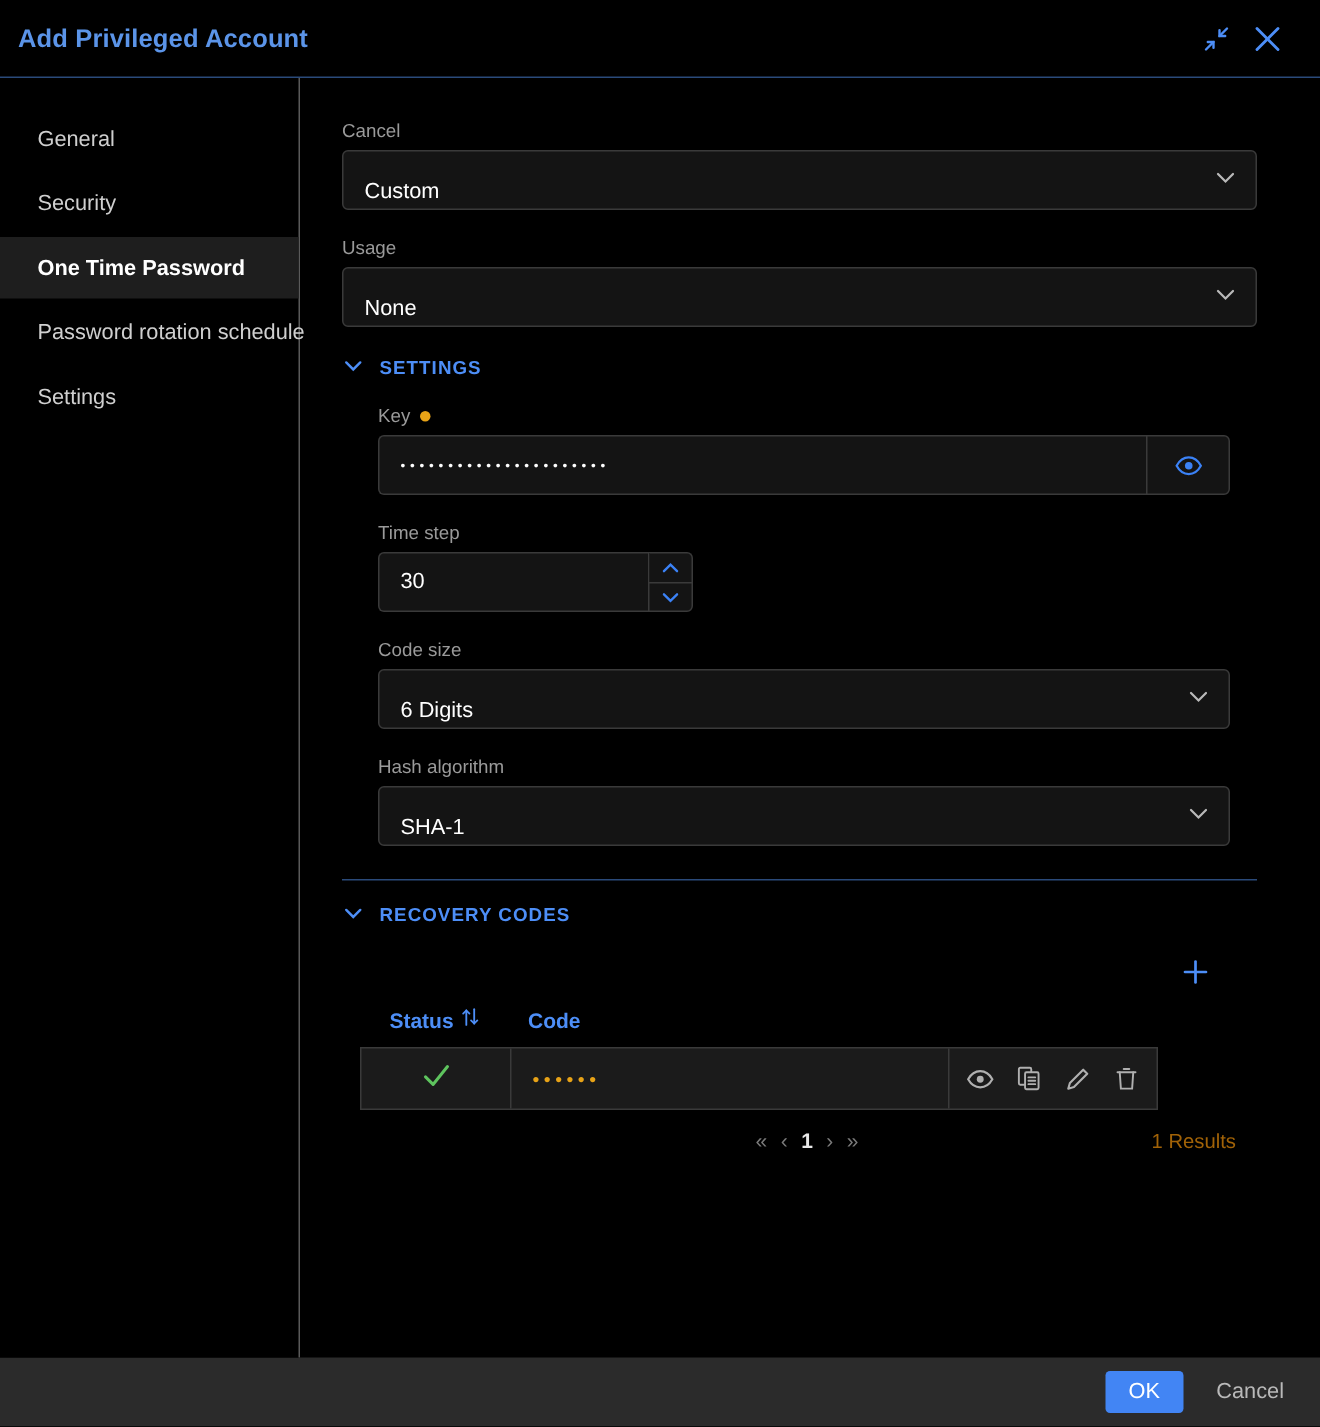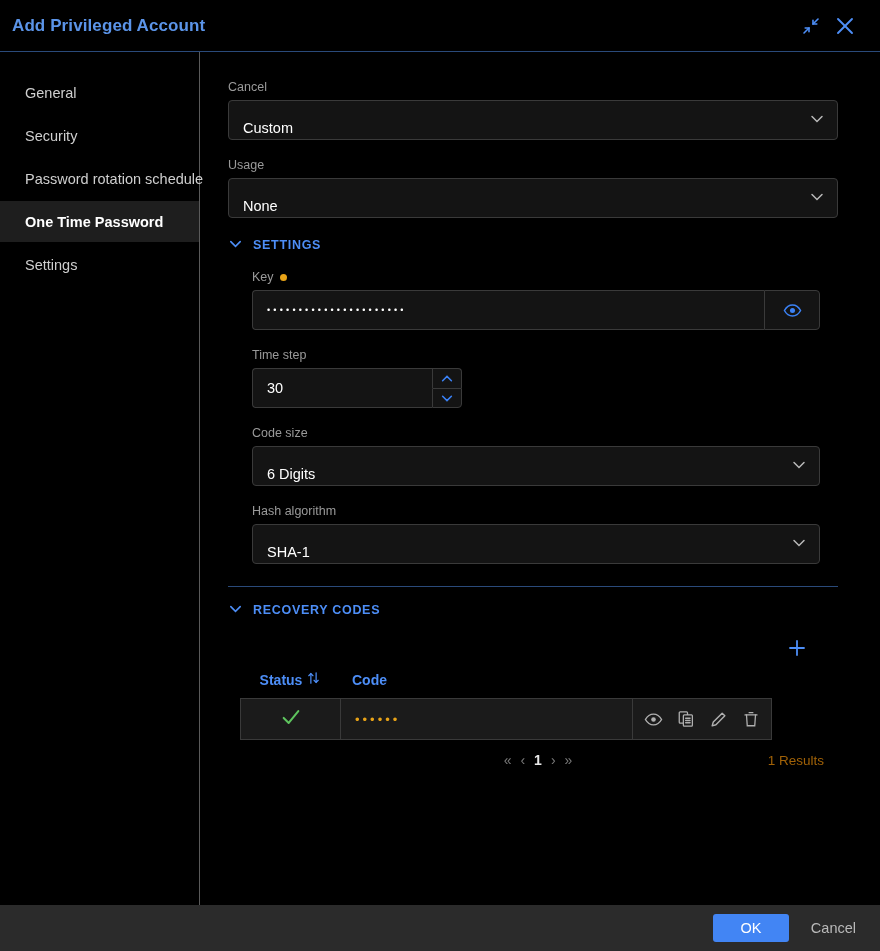--- a/index.html
+++ b/index.html
@@ -155,21 +155,21 @@
   .results { position:absolute; right: 0; color:#a16207; font-size:13.5px; }
 
   
   .footer {
     flex: 0 0 46px; height:46px; background:#2b2b2b;
     display:flex; align-items:center; justify-content:flex-end;
     padding-right: 24px; gap: 22px;
   }
   .ok-btn {
     background:#4285f4; color:#ffffff; font-size:14.5px;
-    width: 76px; height: 28px; border-radius:3px; border:none;
+    width: 52px; height: 28px; border-radius:3px; border:none;
     display:flex; align-items:center; justify-content:center; cursor:pointer;
     font-family:"Liberation Sans", sans-serif;
   }
   .cancel-btn {
     background:transparent; color:#b9b9b9; font-size:14.5px; border:none; cursor:pointer;
     font-family:"Liberation Sans", sans-serif;
   }
 </style>
 </head>
 <body>
@@ -197,25 +197,25 @@
 
   <div class="body">
 
     <div class="sidebar">
       <div class="nav-item">
         <span class="nav-label">General</span>
       </div>
       <div class="nav-item">
         <span class="nav-label">Security</span>
       </div>
+      <div class="nav-item selected">
+        <span class="nav-label">One Time Password</span>
+      </div>
       <div class="nav-item">
         <span class="nav-label">Password rotation schedule</span>
-      </div>
-      <div class="nav-item selected">
-        <span class="nav-label">One Time Password</span>
       </div>
       <div class="nav-item">
         <span class="nav-label">Settings</span>
       </div>
     </div>
 
     <div class="pane">
 
       <label class="field-label">Cancel</label>
       <div class="select-box">

